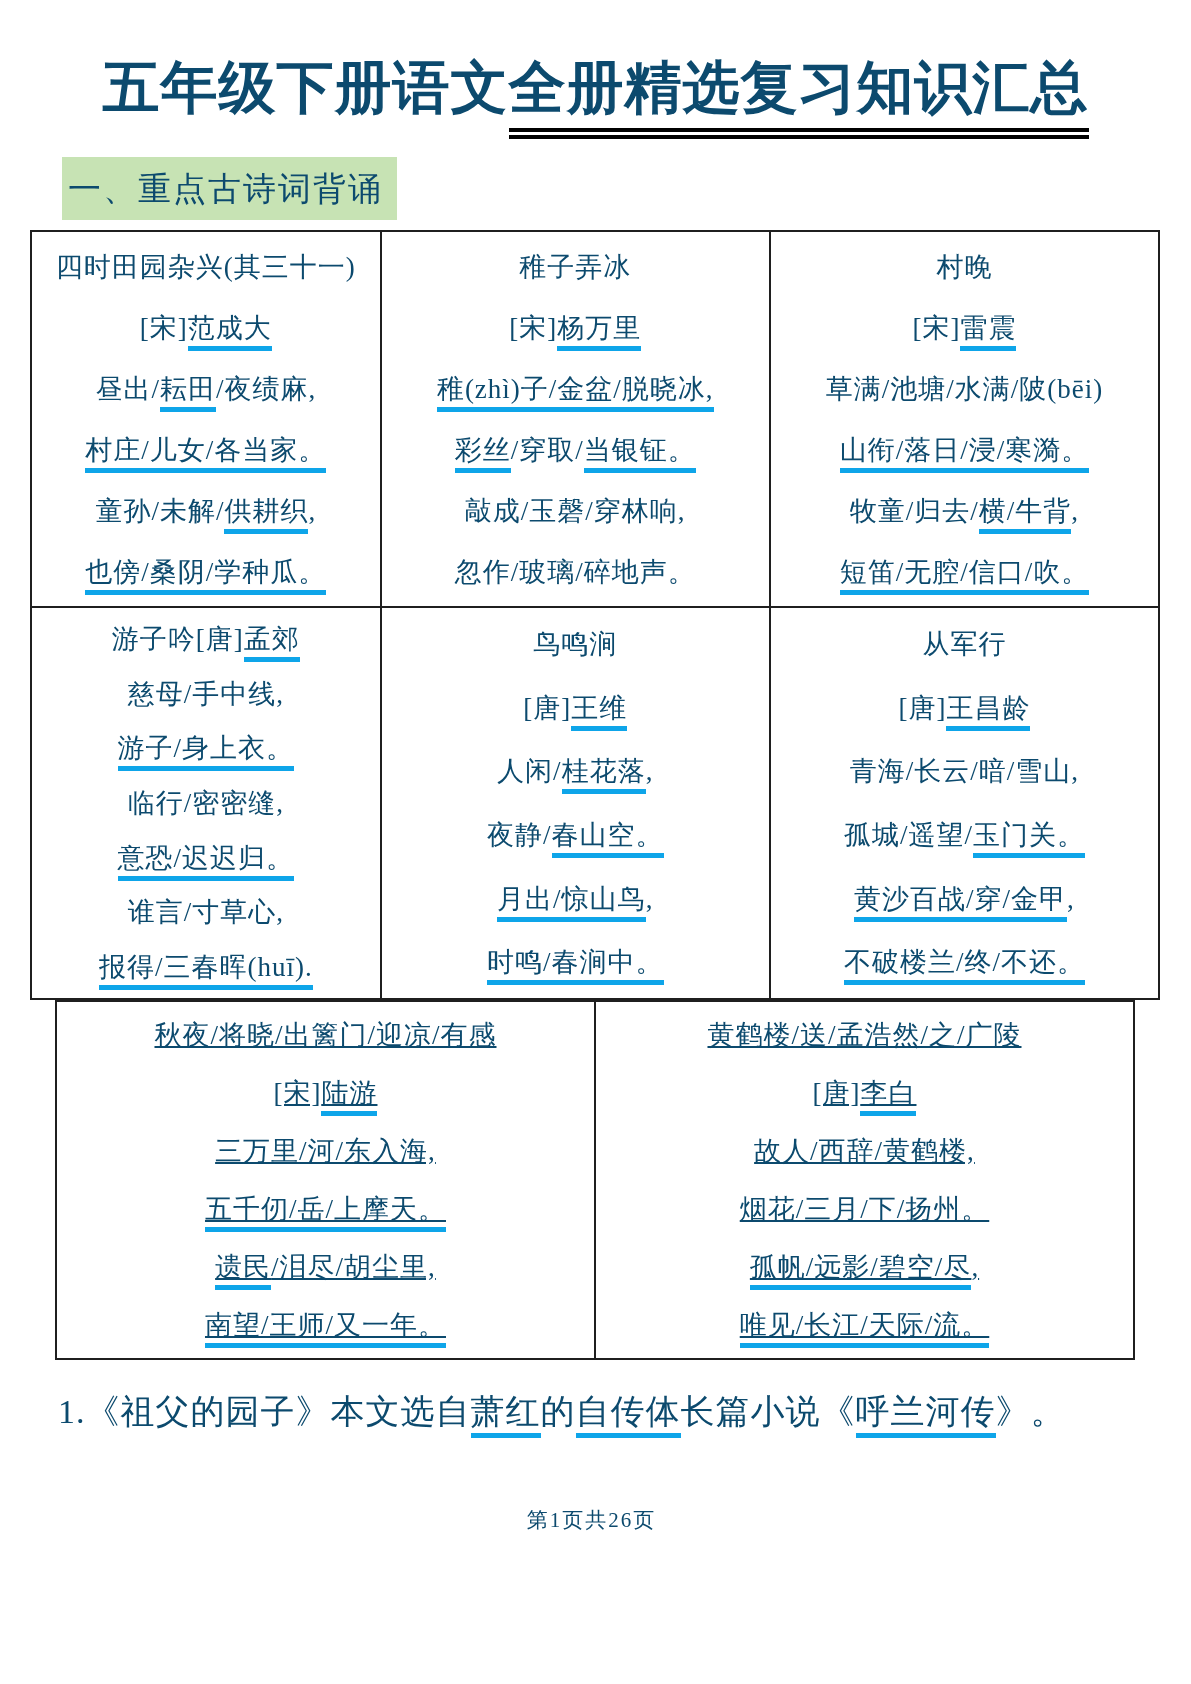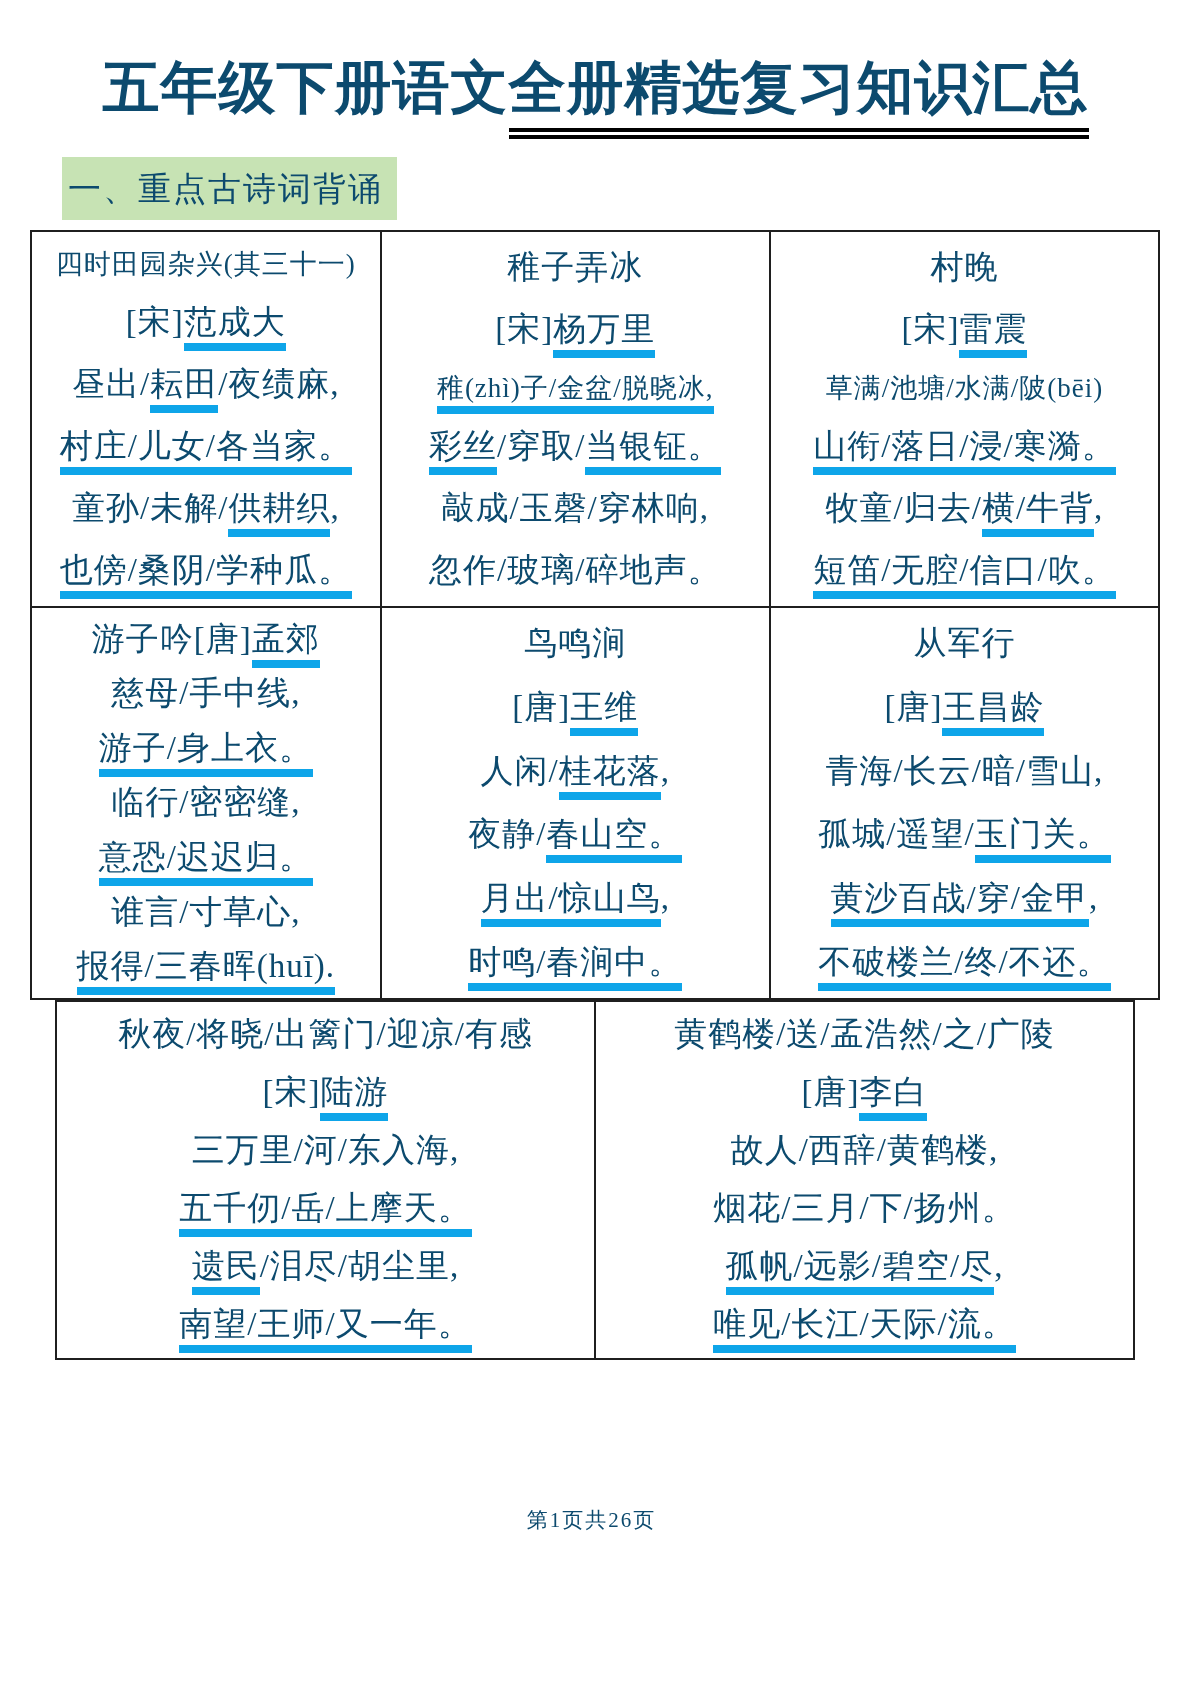--- a/index.html
+++ b/index.html
@@ -14,33 +14,33 @@
   }
   .title .dbl{border-bottom:11px double #000;padding-bottom:9px;}
   .heading-wrap{margin:14px 0 10px 62px;}
   .heading-wrap.second{margin-top:16px;}
   .sec-heading{
     display:inline-block;font-size:33px;font-weight:400;letter-spacing:2px;
     background:#c7e3b4;padding:10px 14px 8px 6px;
   }
   table.poem-table{border-collapse:collapse;table-layout:fixed;}
   table.t1{width:1130px;margin:8px 0 0 30px;}
-  table.t2{width:1080px;margin:0 0 0 55px;}
+  table.t2{width:1080px;margin:0 0 0 55px;text-decoration:underline;}
   table.poem-table td{border:2px solid #1f1f1f;vertical-align:middle;padding:4px 2px;}
   .t1 col.c1{width:31%;} .t1 col.c2{width:34.5%;} .t1 col.c3{width:34.5%;}
   .t2 col{width:50%;}
   .t1 tr.r0 td{height:366px;}
   .t1 tr.r1 td{height:382px;}
   .t2 tr td{height:348px;}
   .cell{height:100%;display:flex;flex-direction:column;justify-content:space-around;align-items:center;}
   .poem-line{
-    font-size:33px;letter-spacing:1px;white-space:nowrap;text-align:center;line-height:1.2;
+    font-size:27px;letter-spacing:1px;white-space:nowrap;text-align:center;line-height:1.2;
   }
   .poem-line.small{font-size:27px;}
-  .u{border-bottom:8px solid #0ea5e9;padding-bottom:3px;}
+  .u{border-bottom:5px solid #0ea5e9;padding-bottom:3px;}
   .note{font-size:34px;letter-spacing:1px;margin:26px 0 0 58px;line-height:1.5;}
   .footer{position:absolute;left:0;right:8px;bottom:150px;text-align:center;font-size:21px;letter-spacing:2px;}
 </style>
 </head>
 <body>
 
 <div class="page">
 
   <h1 class="title"><span>五年级下册语文</span><span class="dbl">全册精选复习知识汇总</span></h1>
 
@@ -148,16 +148,17 @@
               <div class="poem-line"><span>烟花/三月/下/扬州。</span></div>
               <div class="poem-line"><span class="u">孤帆/远影/碧空/尽</span><span>,</span></div>
               <div class="poem-line"><span class="u">唯见/长江/天际/流。</span></div>
             </div>
           </td>
         </tr>
       </tbody>
   </table>
 
 
+  <p class="note"><span>1.《祖父的园子》本文选自</span><span class="u">萧红</span><span>的</span><span class="u">自传体</span><span>长篇小说《</span><span class="u">呼兰河传</span><span>》。</span></p>
 
   <div class="footer">第1页共26页</div>
 
 </div>
 
 </body></html>

